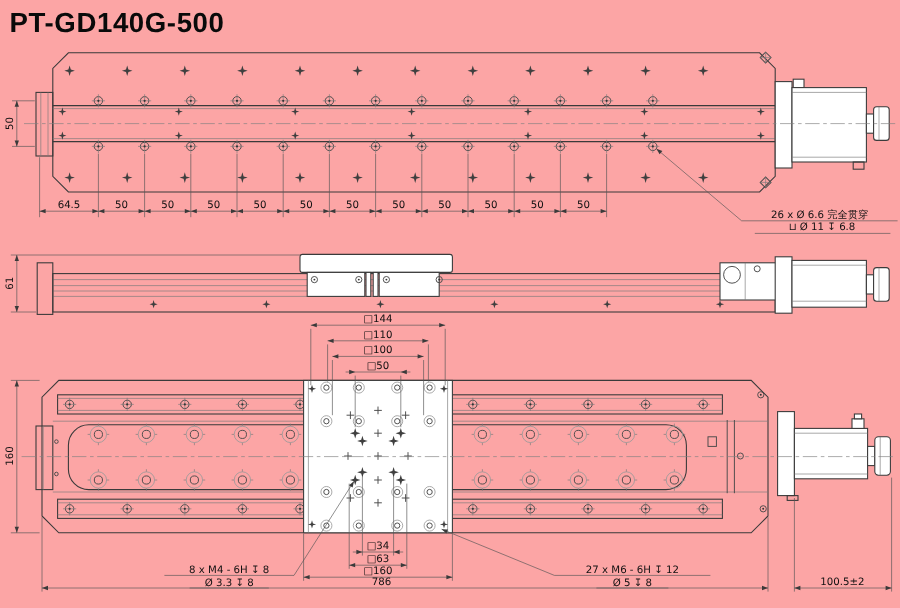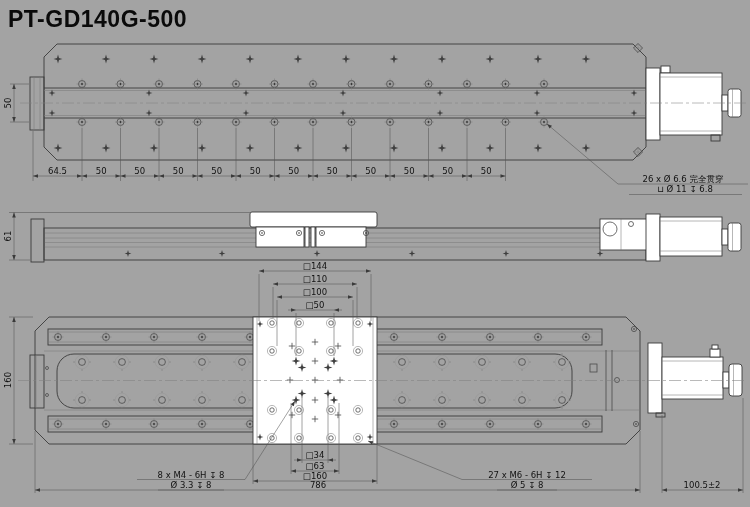--- a/index.html
+++ b/index.html
@@ -1,16 +1,16 @@
 <!DOCTYPE html>
 <html><head>
 <meta charset="utf-8">
 <style>
   html,body{margin:0;padding:0;background:#fff;}
-  .page{position:relative;width:750px;height:507px;background:#a3a3a3;overflow:hidden;
+  .page{position:relative;width:750px;height:507px;background:#fca5a5;overflow:hidden;
         font-family:"DejaVu Sans",sans-serif;}
   .title{position:absolute;left:8px;top:6px;font-family:"Liberation Sans","DejaVu Sans",sans-serif;
          font-weight:bold;font-size:23px;letter-spacing:0.5px;color:#0a0a0a;}
   svg{position:absolute;left:0;top:0;}
   .ln  {stroke:#3a3a3a;stroke-width:0.9;fill:none;}
   .lnm {stroke:#4a4a4a;stroke-width:0.8;fill:none;}
   .lnt {stroke:#7a7a7a;stroke-width:0.55;fill:none;}
   .lnB {stroke:#9a9a9a;stroke-width:0.7;fill:none;}
   .wfill{fill:#ffffff;stroke:#3a3a3a;stroke-width:0.9;}
   .dim {stroke:#555;stroke-width:0.55;fill:none;}

